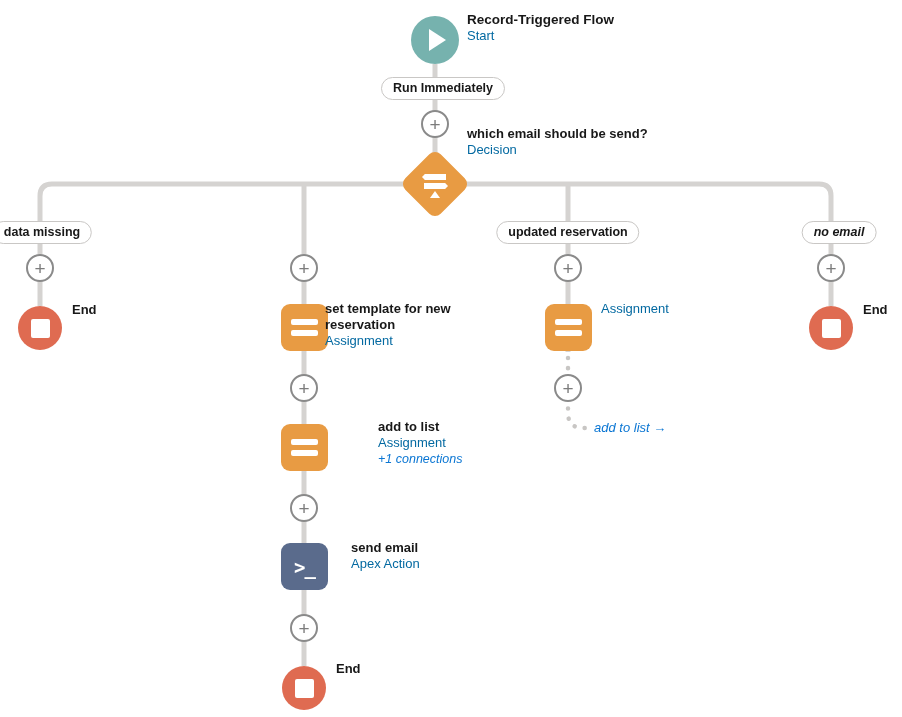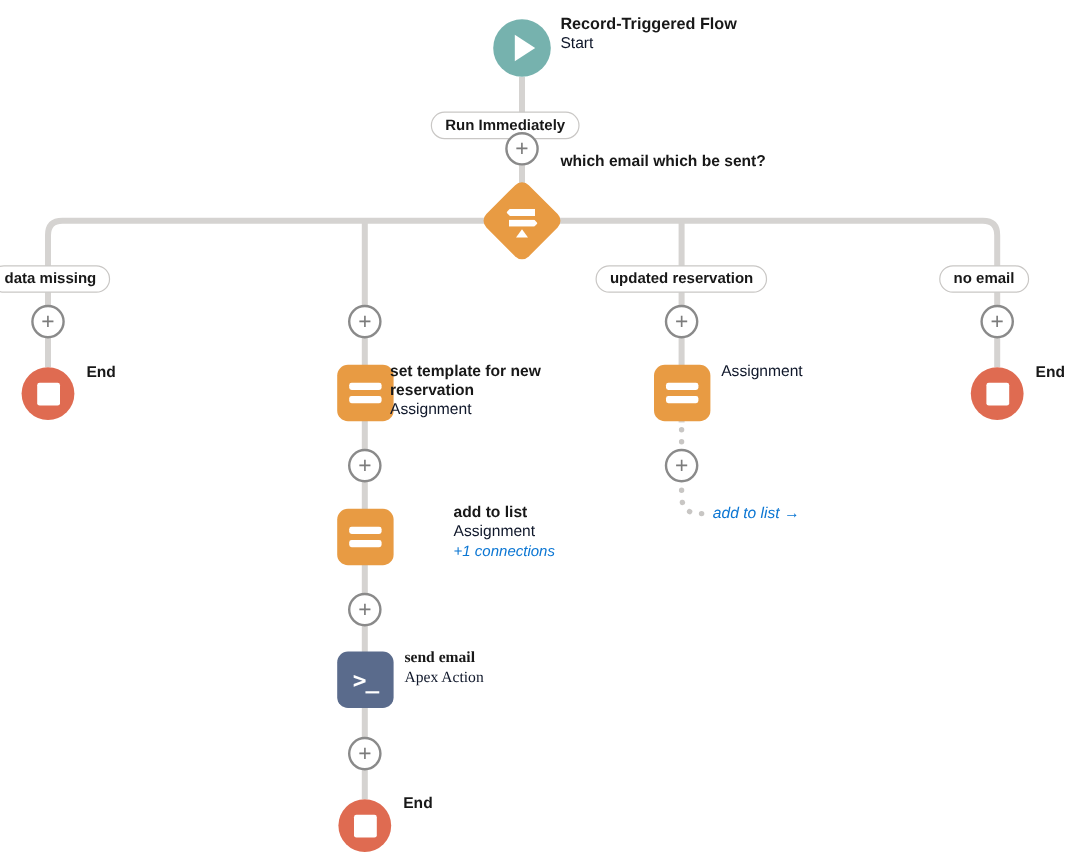--- a/index.html
+++ b/index.html
@@ -68,21 +68,21 @@
     width: 28px; height: 28px; border-radius: 50%; background: #ffffff;
     border: 2px solid #8a8a8a; box-sizing: border-box; z-index: 3;
     display: flex; align-items: center; justify-content: center;
     font-size: 19px; font-weight: 400; color: #7c7c7c; line-height: 1;
     cursor: pointer; padding: 0;
   }
 
   
   .node-label { z-index: 2; }
   .nl-title { font-size: 13px; font-weight: bold; color: #181818; line-height: 16px; }
-  .nl-sub { font-size: 13px; color: #0f172a; line-height: 16px; }
+  .nl-sub { font-size: 13px; color: #0369a1; line-height: 16px; }
   .nl-link { font-size: 12.5px; font-style: italic; color: var(--link, #0b76d3); line-height: 16px; cursor: pointer; }
   .start-title { font-size: 13.5px; }
   .goto-link {
     font-size: 13px; font-style: italic; color: var(--link, #0b76d3);
     z-index: 2; cursor: pointer; white-space: nowrap; text-align: center;
   }
 </style>
 </head>
 <body>
 
@@ -96,40 +96,41 @@
     <path d="M568 358 V413 Q568 428 583 428 H587" fill="none" stroke="#c8c6c4" stroke-width="4.5" stroke-linecap="round" stroke-dasharray="0.1 10"></path>
   </svg>
 
   <div class="abs node-circle start-circle" style="left:411px; top:16px;">
     <div class="play-tri"></div>
   </div>
   <div class="abs node-label" style="left:467px; top:12px;">
     <div class="nl-title start-title">Record-Triggered Flow</div>
     <div class="nl-sub">Start</div>
   </div>
-  <div class="abs pill" style="left:421px; top:77px;margin-top:16px;">Run Immediately</div>
+  <div class="abs pill" style="left:443px; top:77px;">Run Immediately</div>
 
   <button class="abs plus-btn" style="left:421px; top:110px;">
       <span>+</span>
     </button>
 
   <div class="abs node-label" style="left:467px; top:126px;">
-    <div class="nl-title">which email which be sent?</div>
+    <div class="nl-title">which email should be send?</div>
+    <div class="nl-sub">Decision</div>
   </div>
   <div class="abs diamond" style="left:410px; top:159px;">
     <div class="diamond-icon">
       <div class="sign-bar1"></div>
       <div class="sign-bar2"></div>
       <div class="sign-base"></div>
     </div>
   </div>
 
   <div class="abs pill" style="left:42px; top:221px;">data missing</div>
   <div class="abs pill" style="left:568px; top:221px;">updated reservation</div>
-  <div class="abs pill" style="left:820px; top:221px;">no email</div>
+  <div class="abs pill" style="left:839px; top:221px;font-style:italic;">no email</div>
 
   <button class="abs plus-btn" style="left:26px; top:254px;">
       <span>+</span>
     </button>
   <button class="abs plus-btn" style="left:290px; top:254px;">
       <span>+</span>
     </button>
   <button class="abs plus-btn" style="left:554px; top:254px;">
       <span>+</span>
     </button>
@@ -183,21 +184,21 @@
     <div class="nl-link">+1 connections</div>
   </div>
 
   <button class="abs plus-btn" style="left:290px; top:494px;">
       <span>+</span>
     </button>
 
   <div class="abs node-square apex-square" style="left:281px; top:543px;">
     <span>&gt;_</span>
   </div>
-  <div class="abs node-label" style="left:337px; top:540px;font-family:Liberation Serif, serif;">
+  <div class="abs node-label" style="left:351px; top:540px;">
     <div class="nl-title">send email</div>
     <div class="nl-sub">Apex Action</div>
   </div>
 
   <button class="abs plus-btn" style="left:290px; top:614px;">
       <span>+</span>
     </button>
 
   <div class="abs node-circle end-circle" style="left:282px; top:666px;">
     <div class="end-square"></div>

